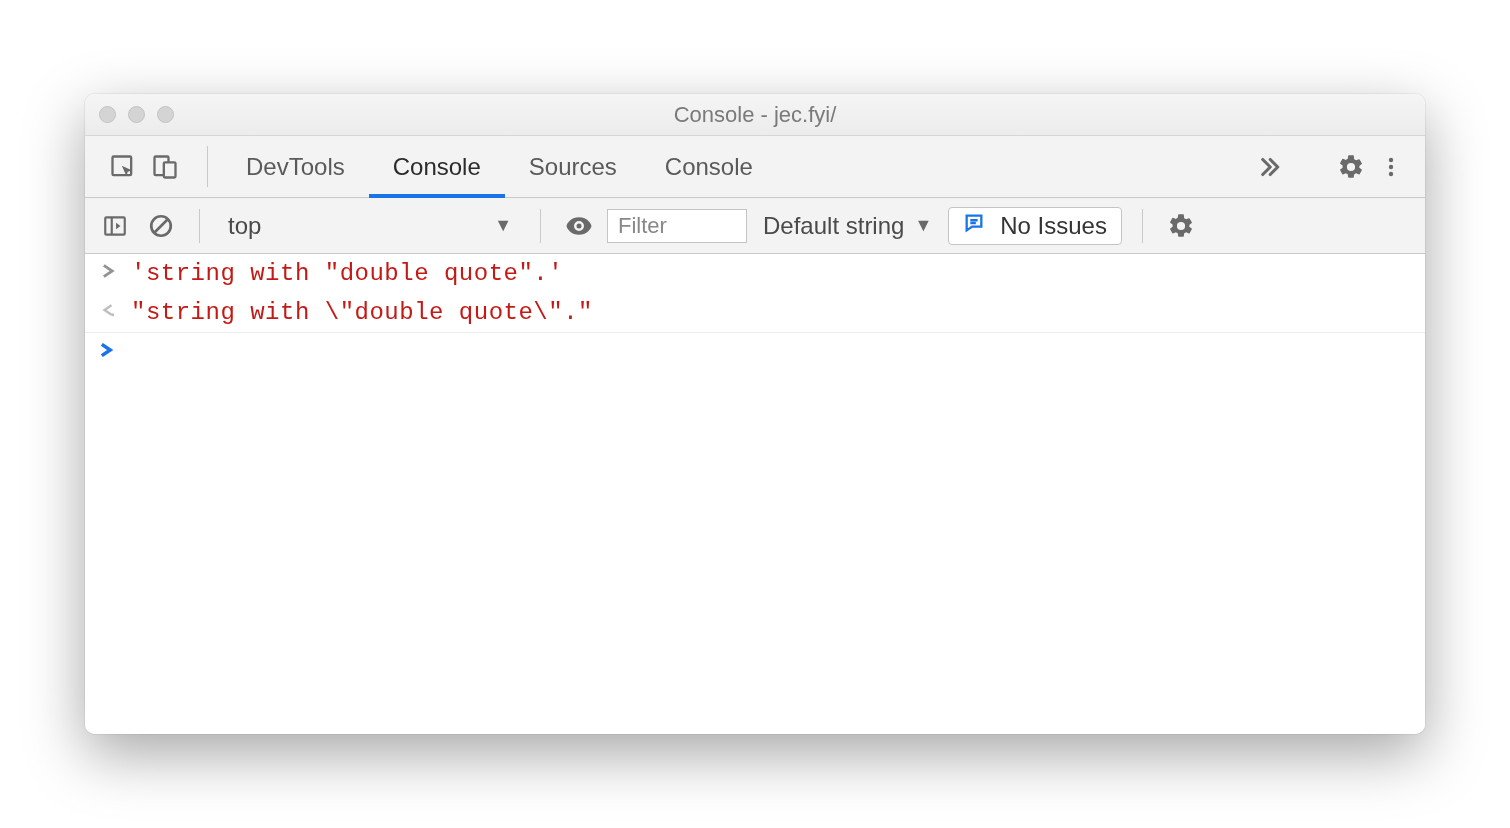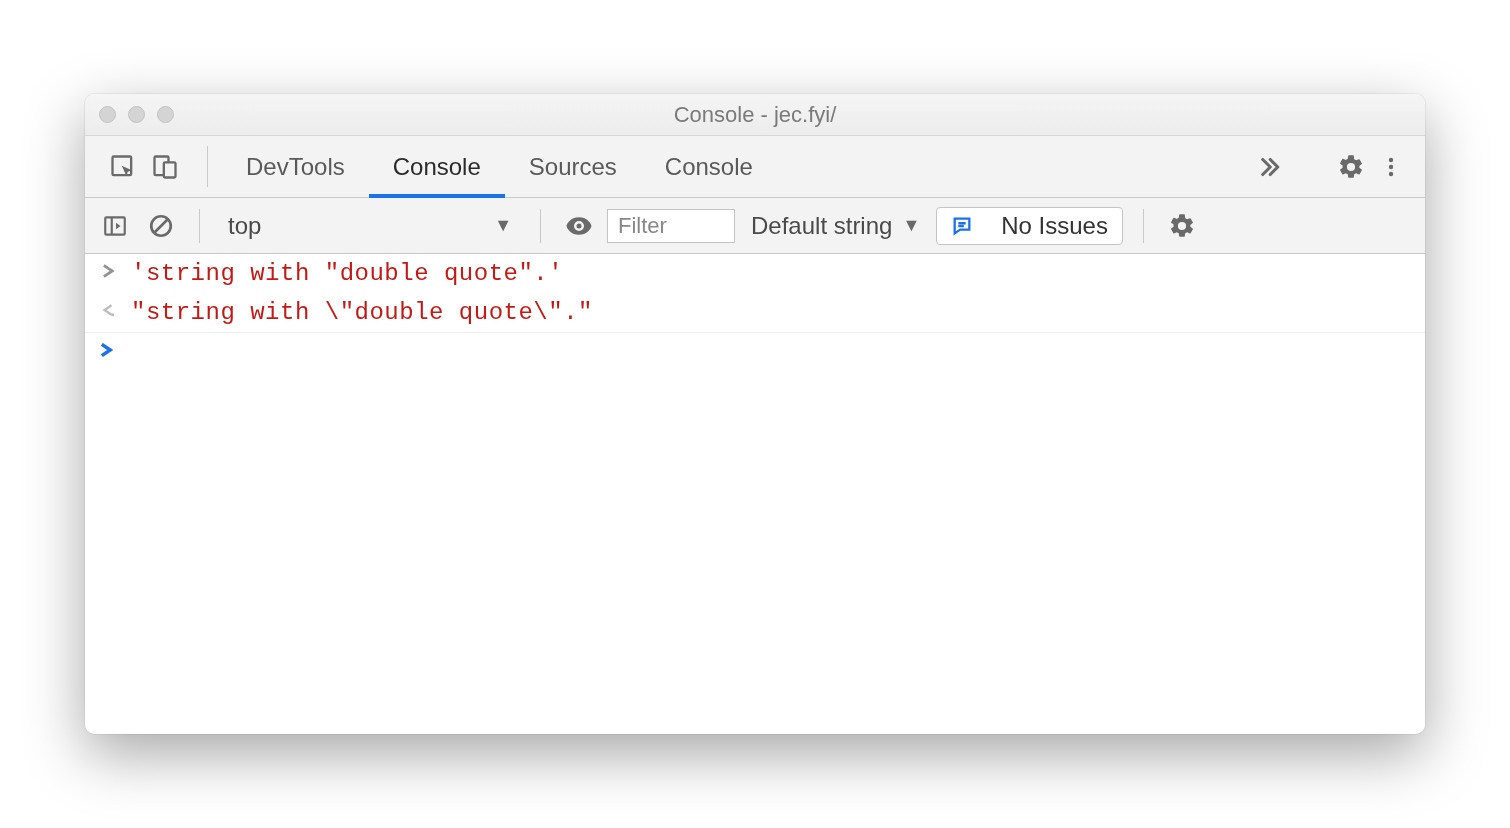--- a/index.html
+++ b/index.html
@@ -62,30 +62,30 @@
       border-bottom: 1px solid #c9c9c9;
       display:flex; align-items:center; padding: 0 12px; gap:10px;
     }
     .ctx-select {
       display:flex; align-items:center; gap:16px; font-size:24px; color:#4a4a4a;
       padding: 2px 8px; cursor:pointer; width:300px; justify-content:space-between;
     }
     .ctx-select .tri { font-size:18px; color:#6a6a6a; }
     .vsep { width:1px; height:34px; background:#c9c9c9; margin:0 10px; }
     .filter-input {
-      width: 128px; height: 34px; background:#fff; border:1px solid #c4c4c4;
+      width: 140px; height: 34px; background:#fff; border:1px solid #c4c4c4;
       font-size:22px; padding:0 10px; color:#555;
     }
     .filter-input::placeholder { color:#888; }
     .levels-select {
       display:flex; align-items:center; gap:10px; font-size:24px; color:#4a4a4a;
       cursor:pointer; padding:0 6px;
     }
     .issues-pill {
-      display:flex; align-items:center; gap:28px; background:#fff; border:1px solid #c4c4c4;
+      display:flex; align-items:flex-start; gap:15px; background:#fff; border:1px solid #c4c4c4;
       border-radius:4px; padding:4px 14px; font-size:24px; color:#333; cursor:pointer;
     }
     .console-body { background:#fff; min-height:480px; }
     .console-row {
       display:flex; align-items:flex-start; gap:14px; padding:6px 14px; font-size:24px;
       border-bottom:1px solid #eee;
     }
     .console-row.no-border { border-bottom:none; }
     .row-marker { width:18px; display:flex; justify-content:center; color:#939393; font-size:20px; padding-top:4px; flex-shrink:0; }
     .row-marker.output { color:#bdbdbd; }

